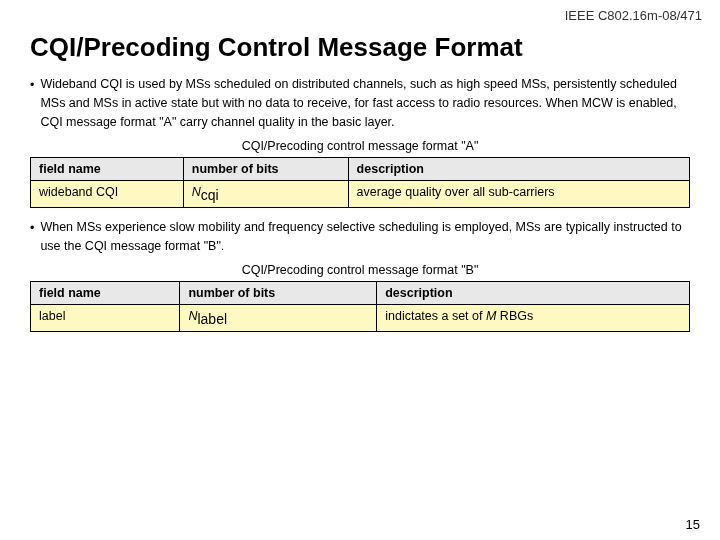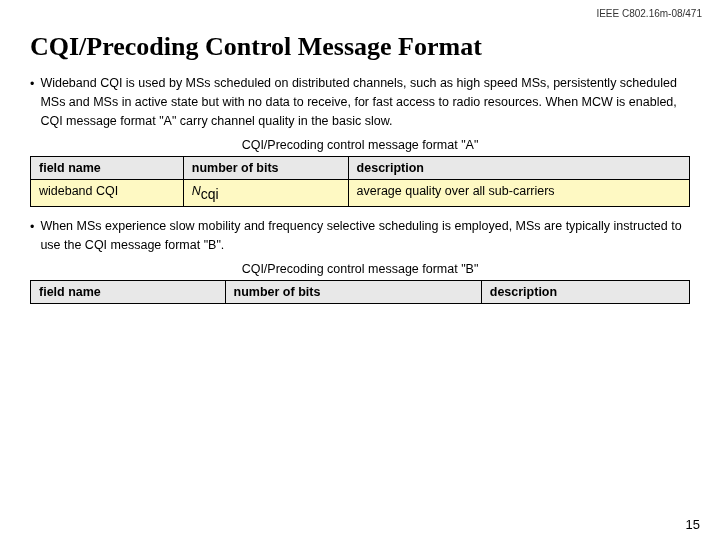--- a/index.html
+++ b/index.html
@@ -16,30 +16,29 @@
     .page-container {
       width: 720px;
       height: 540px;
       padding: 10px 30px 20px 30px;
       position: relative;
     }
     .ieee-ref {
       position: absolute;
       top: 8px;
       right: 18px;
-      font-size: 10px;
+      font-size: 13px;
       color: #333;
     }
     .main-title {
       font-size: 26px;
       font-weight: bold;
       margin-top: 22px;
       margin-bottom: 12px;
       color: #000;
-      font-family: Liberation Serif, serif;
     }
     .bullet-section {
       margin-bottom: 10px;
     }
     .bullet-text {
       display: flex;
       align-items: flex-start;
       font-size: 12.5px;
       line-height: 1.5;
       margin-bottom: 8px;
@@ -89,21 +88,21 @@
 
 <div class="page-container">
 
   <div class="ieee-ref">IEEE C802.16m-08/471</div>
 
   <div class="main-title">CQI/Precoding Control Message Format</div>
 
   <div class="bullet-section">
     <div class="bullet-text">
       <span class="bullet-dot">•</span>
-      <span>Wideband  CQI is used by MSs scheduled on distributed channels, such as high speed MSs, persistently scheduled MSs and MSs in active state but with no data to receive, for fast access to radio resources. When MCW is enabled, CQI message format "A" carry channel quality in the basic slow.</span>
+      <span>Wideband  CQI is used by MSs scheduled on distributed channels, such as high speed MSs, persistently scheduled MSs and MSs in active state but with no data to receive, for fast access to radio resources. When MCW is enabled, CQI message format "A" carry channel quality in the basic layer.</span>
     </div>
 
     <div class="table-title">CQI/Precoding control message format "A"</div>
 
     <table class="data-table">
       <thead>
         <tr>
           <th>field name</th>
           <th>number of bits</th>
           <th>description</th>
@@ -129,19 +128,24 @@
 
     <table class="data-table">
       <thead>
         <tr>
           <th>field name</th>
           <th>number of bits</th>
           <th>description</th>
         </tr>
       </thead>
       <tbody>
+        <tr>
+          <td>label</td>
+          <td><span class="italic">N</span><sub>label</sub></td>
+          <td>indictates a set of <span class="italic">M</span> RBGs</td>
+        </tr>
       </tbody>
     </table>
   </div>
 
   <div class="page-number">15</div>
 
 </div>
 
 </body></html>

